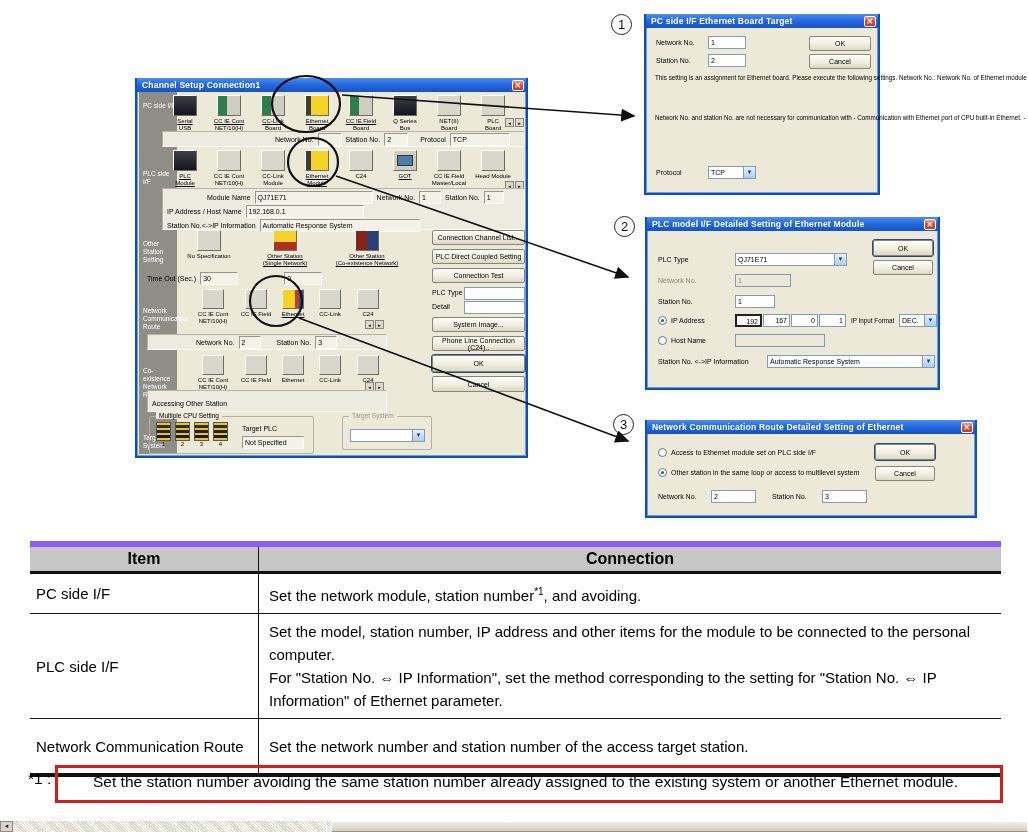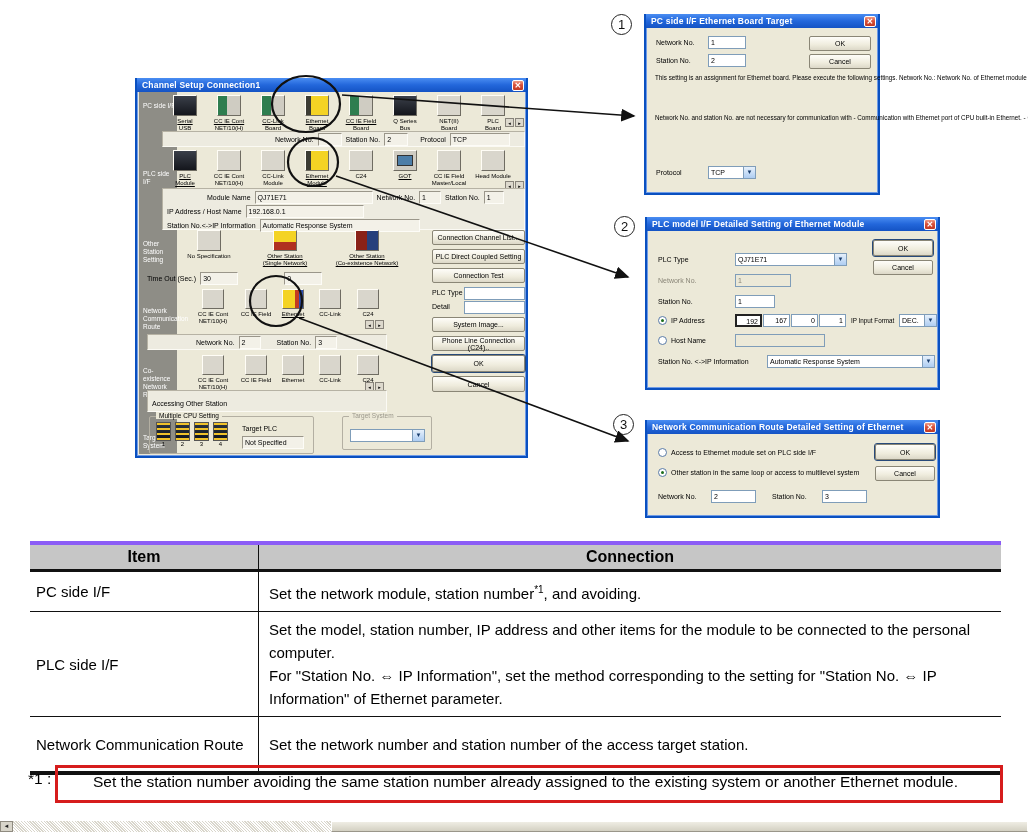--- a/index.html
+++ b/index.html
@@ -58,21 +58,21 @@
 
   
   .abs { position:absolute; }
 
   
   .callout { position:absolute; width:21px; height:21px; border:1.6px solid #222; border-radius:50%; background:#fff;
              font-size:13px; display:flex; align-items:center; justify-content:center; color:#111; }
 
   
   #desc-table { position:absolute; left:30px; top:541px; width:971px; font-size:15px; color:#000; }
-  .t-header { display:flex; background:#c6c6c6; border-top:4px solid #8b5cf6; border-bottom:3px solid #111; font-weight:bold; font-size:16px; }
+  .t-header { display:flex; background:#c6c6c6; border-top:6px solid #8b5cf6; border-bottom:3px solid #111; font-weight:bold; font-size:16px; }
   .t-header .c1 { width:228px; text-align:center; padding:3px 0; }
   .t-header .c2 { flex:1; text-align:center; padding:3px 0; border-left:1.5px solid #111; }
   .t-row { display:flex; border-bottom:1.5px solid #111; }
   .t-row:last-of-type { border-bottom:4px solid #111; }
   .t-row .c1 { width:228px; padding:6px 6px 6px 6px; display:flex; align-items:center; line-height:19px; }
   .t-row .c2 { flex:1; border-left:1.5px solid #111; padding:6px 10px; display:flex; align-items:center; line-height:23px; }
   sup { font-size:10px; }
 
   
   #footnote { position:absolute; left:28px; top:765px; width:975px; display:flex; font-size:15.5px; }
@@ -419,21 +419,21 @@
       <span class="lbl">Host Name</span>
     </div>
     <span class="field disabled abs" style="left:88px; top:117px; width:90px;"></span>
 
     <span class="lbl abs" style="left:11px; top:141px;">Station No. &lt;-&gt;IP Information</span>
     <div class="combo abs" style="left:120px; top:138px; width:168px;">
       <span>Automatic Response System</span><span class="arrow">▼</span>
     </div>
   </div>
 
-  <div class="xpwin" id="dialog3" style="left:645px; top:420px; width:295px; height:98px;">
+  <div class="xpwin" id="dialog3" style="left:645px; top:420px; width:332px; height:98px;">
     <div class="titlebar">
       <span>Network Communication Route  Detailed Setting of Ethernet</span>
       <span class="closebtn">✕</span>
     </div>
     <div class="btn default abs" style="left:228px; top:24px; width:60px; height:16px;">OK</div>
     <div class="btn abs" style="left:228px; top:46px; width:60px; height:15px;">Cancel</div>
     <div class="abs" style="left:11px; top:28px; display:flex; align-items:center; gap:4px;">
       <span class="radio"></span>
       <span class="lbl">Access to Ethernet module set on PLC side I/F</span>
     </div>

